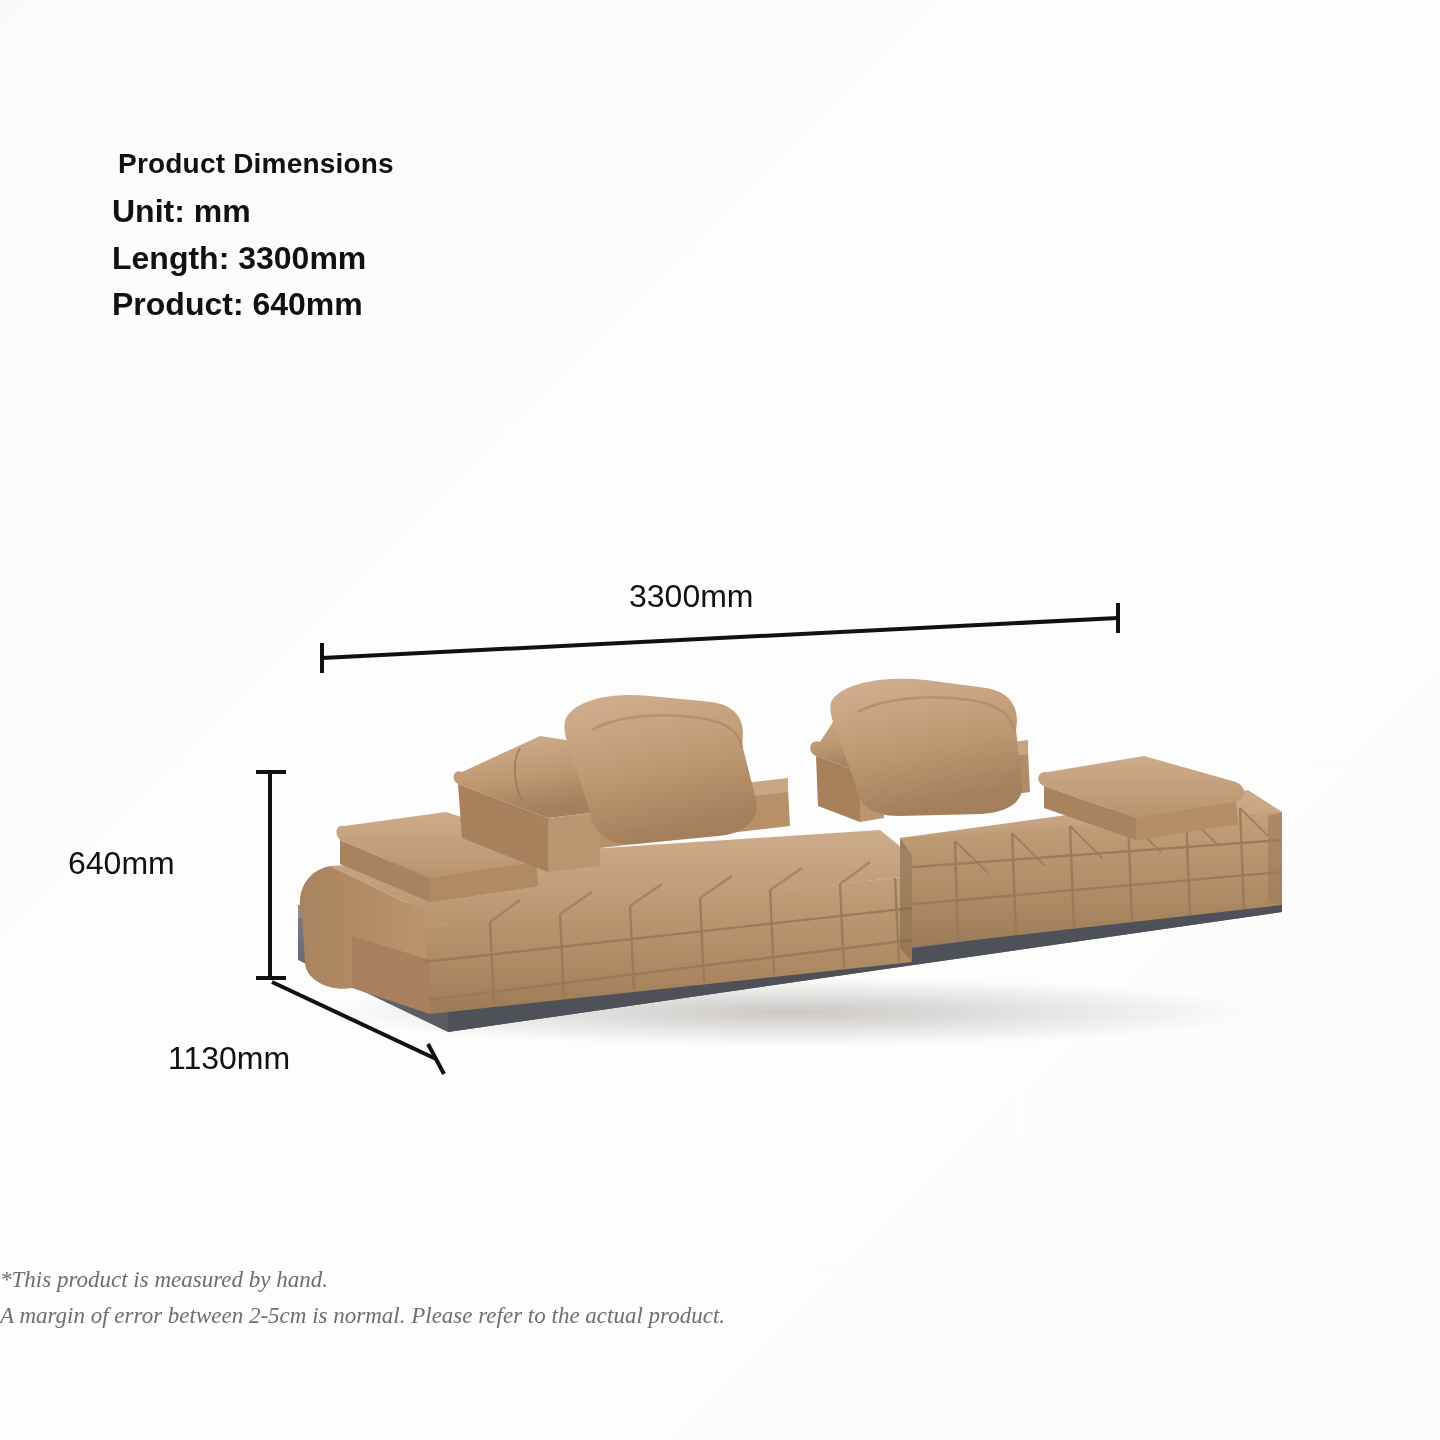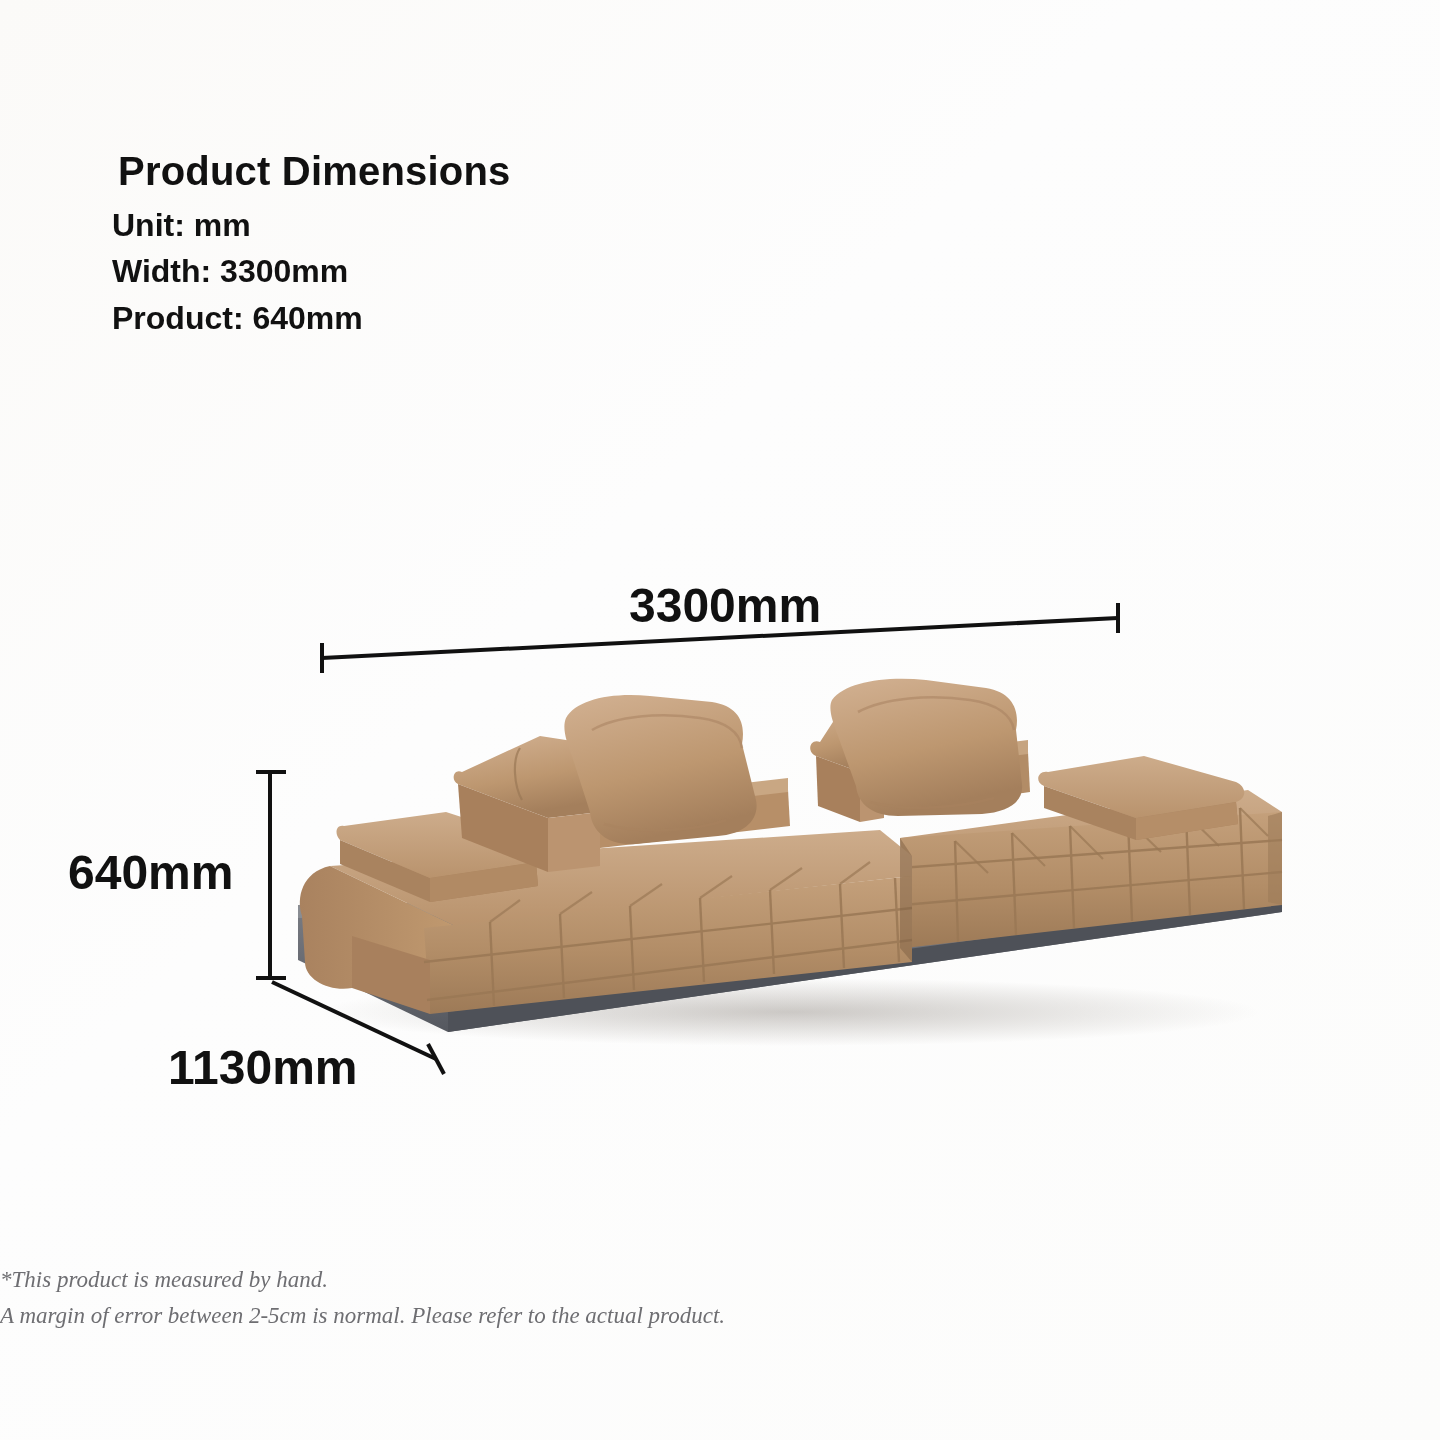--- a/index.html
+++ b/index.html
@@ -20,40 +20,40 @@
     background: linear-gradient(135deg, #fbfaf8 0%, #fdfdfd 40%, #fcfcfb 100%);
   }
 
   
   .spec-block {
     position: absolute;
     left: 112px;
     top: 148px;
   }
   .spec-title {
-    font-size: 40px;
+    font-size: 28px;
     font-weight: bold;
     color: #111;
     letter-spacing: 0.2px;
     margin: 0 0 8px 6px;
     line-height: 1.15;
   }
   .spec-line {
     font-size: 32px;
     font-weight: bold;
     color: #111;
     line-height: 1.45;
     white-space: nowrap;
   }
 
   
   .dim-label {
     position: absolute;
-    font-size: 48px;
-    font-weight: bold;
+    font-size: 32px;
+    font-weight: normal;
     color: #111;
     white-space: nowrap;
   }
   #label-length { left: 629px; top: 578px; }
   #label-height { left: 68px;  top: 845px; }
   #label-width  { left: 168px; top: 1040px; }
 
   
   .footnote {
     position: absolute;
@@ -78,21 +78,21 @@
   }
 </style>
 </head>
 <body>
 
 <div class="page">
 
   <div class="spec-block">
     <div class="spec-title"> Product Dimensions</div>
     <div class="spec-line">Unit: mm</div>
-    <div class="spec-line">Width: 3300mm</div>
+    <div class="spec-line">Length: 3300mm</div>
     <div class="spec-line">Product: 640mm</div>
   </div>
 
   <svg class="scene" viewBox="0 0 1440 1440">
     <defs>
       <linearGradient id="gLeatherTop" x1="0" y1="0" x2="0" y2="1">
         <stop offset="0%" stop-color="#cdac8b"></stop>
         <stop offset="100%" stop-color="#b9936d"></stop>
       </linearGradient>
       <linearGradient id="gLeatherFront" x1="0" y1="0" x2="0" y2="1">

